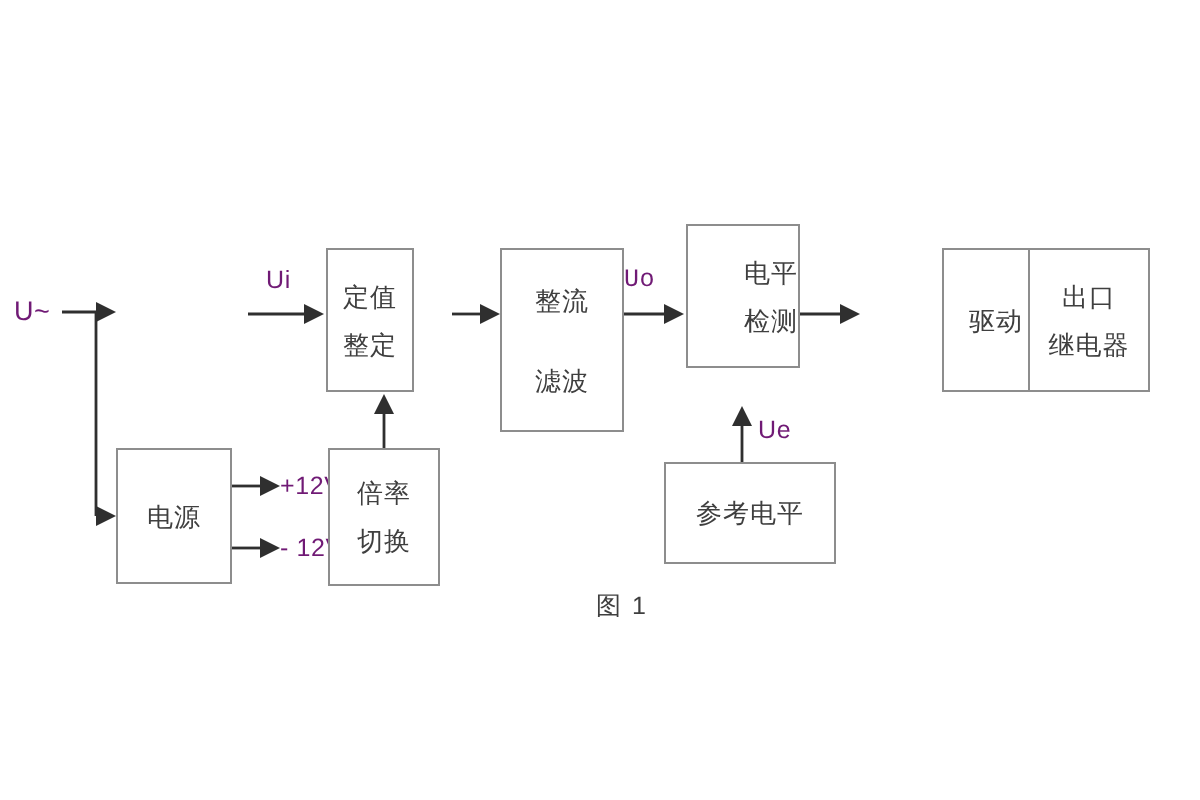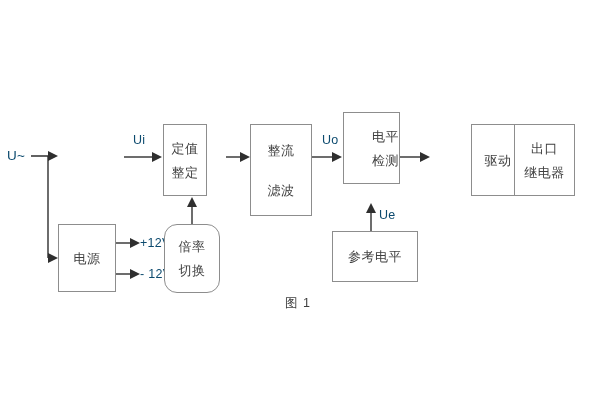--- a/index.html
+++ b/index.html
@@ -37,21 +37,21 @@
     display: block;
     white-space: nowrap;
     letter-spacing: 0.5px;
   }
   .box .ln + .ln {
     margin-top: 11px;
   }
   .label {
     position: absolute;
     font-size: 12.5px;
-    color: #0c4a6e;
+    color: #701a75;
     white-space: nowrap;
     letter-spacing: 0.3px;
     text-align: center;
   }
   .label-big {
     font-size: 13.5px;
   }
   .caption {
     position: absolute;
     font-size: 12.5px;
@@ -129,21 +129,21 @@
   <div class="box" style="left:163px; top:124px; width:44px; height:72px;">
     <span class="ln">定值</span>
     <span class="ln">整定</span>
   </div>
 
   <div class="box" style="left:250px; top:124px; width:62px; height:92px;gap:16px;">
     <span class="ln">整流</span>
     <span class="ln">滤波</span>
   </div>
 
-  <div class="label" style="left:322px; top:133px;">Uo</div>
+  <div class="label" style="left:312px; top:133px;font-family:Liberation Mono, monospace;">Uo</div>
 
   <div class="box" style="left:343px; top:112px; width:57px; height:72px;align-items:flex-end;">
     <span class="ln">电平</span>
     <span class="ln">检测</span>
   </div>
 
   <div class="box" style="left:431px; top:124px; width:54px; height:72px;margin-left:40px;">
     <span class="ln">驱动</span>
   </div>
 
@@ -153,26 +153,26 @@
   </div>
 
   <div class="box" style="left:58px; top:224px; width:58px; height:68px;">
     <span class="ln">电源</span>
   </div>
 
   <div class="label" style="left:140px; top:236px;">+12V</div>
 
   <div class="label" style="left:140px; top:267px;">- 12V</div>
 
-  <div class="box" style="left:164px; top:224px; width:56px; height:69px;border-radius:13px;">
+  <div class="box" style="left:164px; top:224px; width:56px; height:69px;">
     <span class="ln">倍率</span>
     <span class="ln">切换</span>
   </div>
 
   <div class="label" style="left:379px; top:208px;">Ue</div>
 
   <div class="box" style="left:332px; top:231px; width:86px; height:51px;">
     <span class="ln">参考电平</span>
   </div>
 
-  <div class="caption" style="left:285px; top:295px;">图 1</div>
+  <div class="caption" style="left:298px; top:295px;">图 1</div>
 
 </div>
 
 </body></html>

